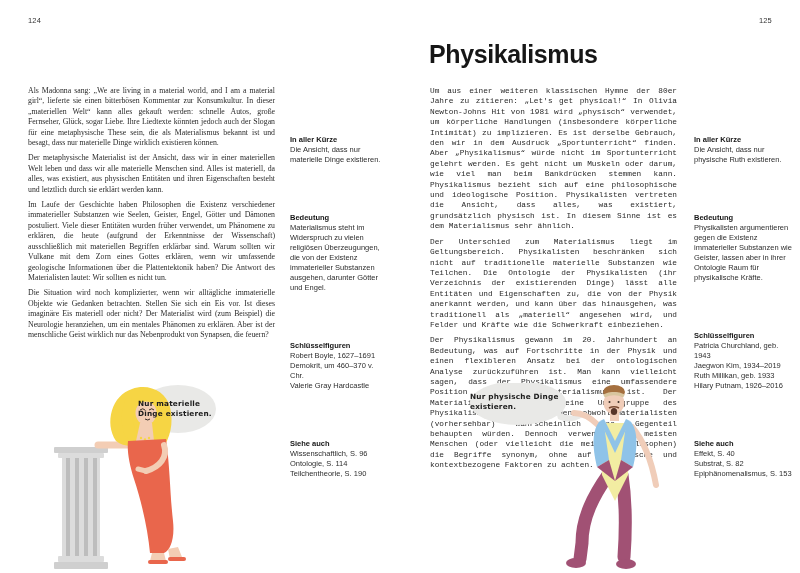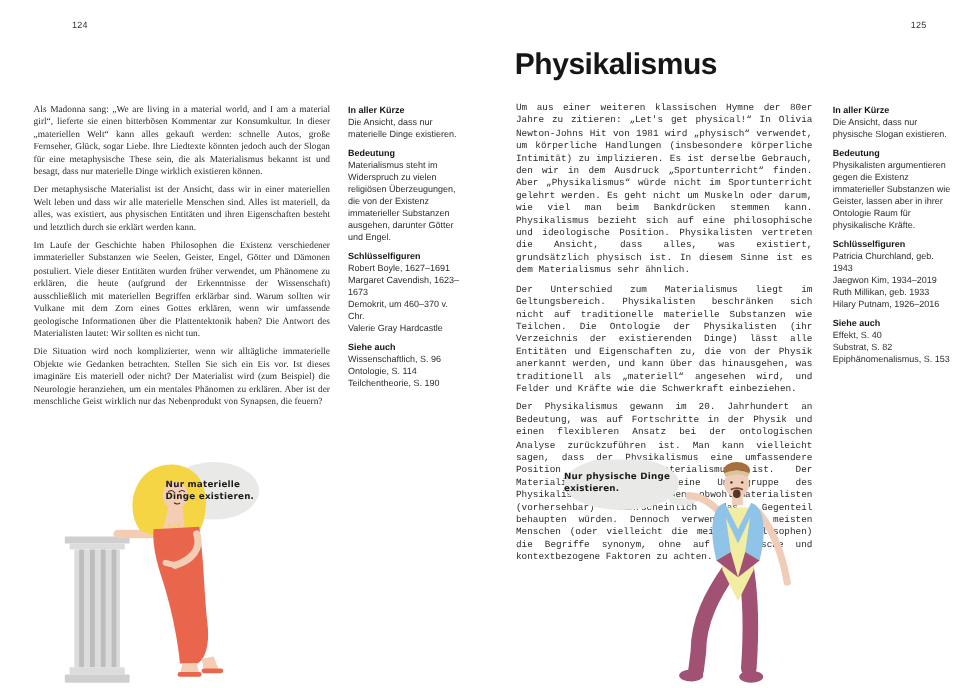--- a/index.html
+++ b/index.html
@@ -1,37 +1,37 @@
 <!DOCTYPE html>
 <html lang="de"><head>
 <meta charset="utf-8">
 <style>
   * { margin:0; padding:0; box-sizing:border-box; }
   body { background:#ffffff; font-family:"Liberation Sans", sans-serif; }
   .spread { position:relative; width:800px; height:573px; background:#ffffff; overflow:hidden; }
 
   .page-number { position:absolute; top:16px; font-size:7.5px; color:#333; letter-spacing:.2px; }
-  .page-number.left { left:28px;margin-left:32px; }
+  .page-number.left { left:28px; }
   .page-number.right { right:28px; text-align:right;margin-left:44px; }
 
   .page-title { position:absolute; top:40px; font-family:"Liberation Sans", sans-serif;
     font-weight:700; font-size:25px; letter-spacing:-0.4px; color:#161616; }
   .page-title.left { left:27px; }
   .page-title.right { left:429px; }
 
   .main-text { position:absolute; top:86px; width:247px; font-family:"Liberation Serif", serif;
     font-size:7.8px; line-height:10.4px; color:#2a2a2a; text-align:justify; hyphens:auto; }
   .main-text.left { left:28px; }
   .main-text.right { left:430px;font-family:Liberation Mono, monospace; }
   .main-text p { margin-bottom:5px; }
 
   .sidebar { position:absolute; top:87px; width:99px; font-size:7.5px; line-height:10px; color:#2e2e2e; }
   .sidebar.left { left:290px; }
   .sidebar.right { left:694px; }
-  .sidebar .section { margin-bottom:6px; }
+  .sidebar .section { margin-bottom:6px;margin-top:48px; }
   .sidebar .heading { font-weight:700; color:#161616; }
 
   .illus { position:absolute; }
   .illus.left { left:20px; top:383px; }
   .illus.right { left:430px; top:383px; }
 
   .bubble-text { position:absolute; text-align:left; font-family:"DejaVu Sans", sans-serif;
     font-weight:700; font-size:7.3px; line-height:9.5px; color:#1c1c1c; letter-spacing:.2px; }
   .bubble-text.left { left:138px; top:399px; width:78px; }
   .bubble-text.right { left:470px; top:392px; width:90px; }
@@ -56,21 +56,20 @@
       <div class="heading">In aller Kürze</div>
       <div>Die Ansicht, dass nur materielle Dinge existieren.</div>
     </div>
     <div class="section">
       <div class="heading">Bedeutung</div>
       <div>Materialismus steht im Widerspruch zu vielen religiösen Überzeugungen, die von der Existenz immaterieller Substanzen ausgehen, darunter Götter und Engel.</div>
     </div>
     <div class="section">
       <div class="heading">Schlüsselfiguren</div>
       <div>Robert Boyle, 1627–1691</div>
-      <div>Margaret Cavendish, 1623–1673</div>
       <div>Demokrit, um 460–370 v. Chr.</div>
       <div>Valerie Gray Hardcastle</div>
     </div>
     <div class="section">
       <div class="heading">Siehe auch</div>
       <div>Wissenschaftlich, S. 96</div>
       <div>Ontologie, S. 114</div>
       <div>Teilchentheorie, S. 190</div>
     </div>
   </div>
@@ -130,21 +129,21 @@
 
   <div class="main-text right">
     <p>Um aus einer weiteren klassischen Hymne der 80er Jahre zu zitieren: „Let's get physical!“ In Olivia Newton-Johns Hit von 1981 wird „physisch“ verwendet, um körperliche Handlungen (insbesondere körperliche Intimität) zu implizieren. Es ist derselbe Gebrauch, den wir in dem Ausdruck „Sportunterricht“ finden. Aber „Physikalismus“ würde nicht im Sportunterricht gelehrt werden. Es geht nicht um Muskeln oder darum, wie viel man beim Bankdrücken stemmen kann. Physikalismus bezieht sich auf eine philosophische und ideologische Position. Physikalisten vertreten die Ansicht, dass alles, was existiert, grundsätzlich physisch ist. In diesem Sinne ist es dem Materialismus sehr ähnlich.</p>
     <p>Der Unterschied zum Materialismus liegt im Geltungsbereich. Physikalisten beschränken sich nicht auf traditionelle materielle Substanzen wie Teilchen. Die Ontologie der Physikalisten (ihr Verzeichnis der existierenden Dinge) lässt alle Entitäten und Eigenschaften zu, die von der Physik anerkannt werden, und kann über das hinausgehen, was traditionell als „materiell“ angesehen wird, und Felder und Kräfte wie die Schwerkraft einbeziehen.</p>
     <p>Der Physikalismus gewann im 20. Jahrhundert an Bedeutung, was auf Fortschritte in der Physik und einen flexibleren Ansatz bei der ontologischen Analyse zurückzuführen ist. Man kann vielleicht sagen, dass der Physikalismus eine umfassendere Position als der Materialismus ist. Der Materialismus kann als eine Untergruppe des Physikalismus angesehen werden, obwohl Materialisten (vorhersehbar) wahrscheinlich das Gegenteil behaupten würden. Dennoch verwenden die meisten Menschen (oder vielleicht die meisten Philosophen) die Begriffe synonym, ohne auf historische und kontextbezogene Faktoren zu achten.</p>
   </div>
 
   <div class="sidebar right">
     <div class="section">
       <div class="heading">In aller Kürze</div>
-      <div>Die Ansicht, dass nur physische Slogan existieren.</div>
+      <div>Die Ansicht, dass nur physische Ruth existieren.</div>
     </div>
     <div class="section">
       <div class="heading">Bedeutung</div>
       <div>Physikalisten argumentieren gegen die Existenz immaterieller Substanzen wie Geister, lassen aber in ihrer Ontologie Raum für physikalische Kräfte.</div>
     </div>
     <div class="section">
       <div class="heading">Schlüsselfiguren</div>
       <div>Patricia Churchland, geb. 1943</div>
       <div>Jaegwon Kim, 1934–2019</div>
       <div>Ruth Millikan, geb. 1933</div>

